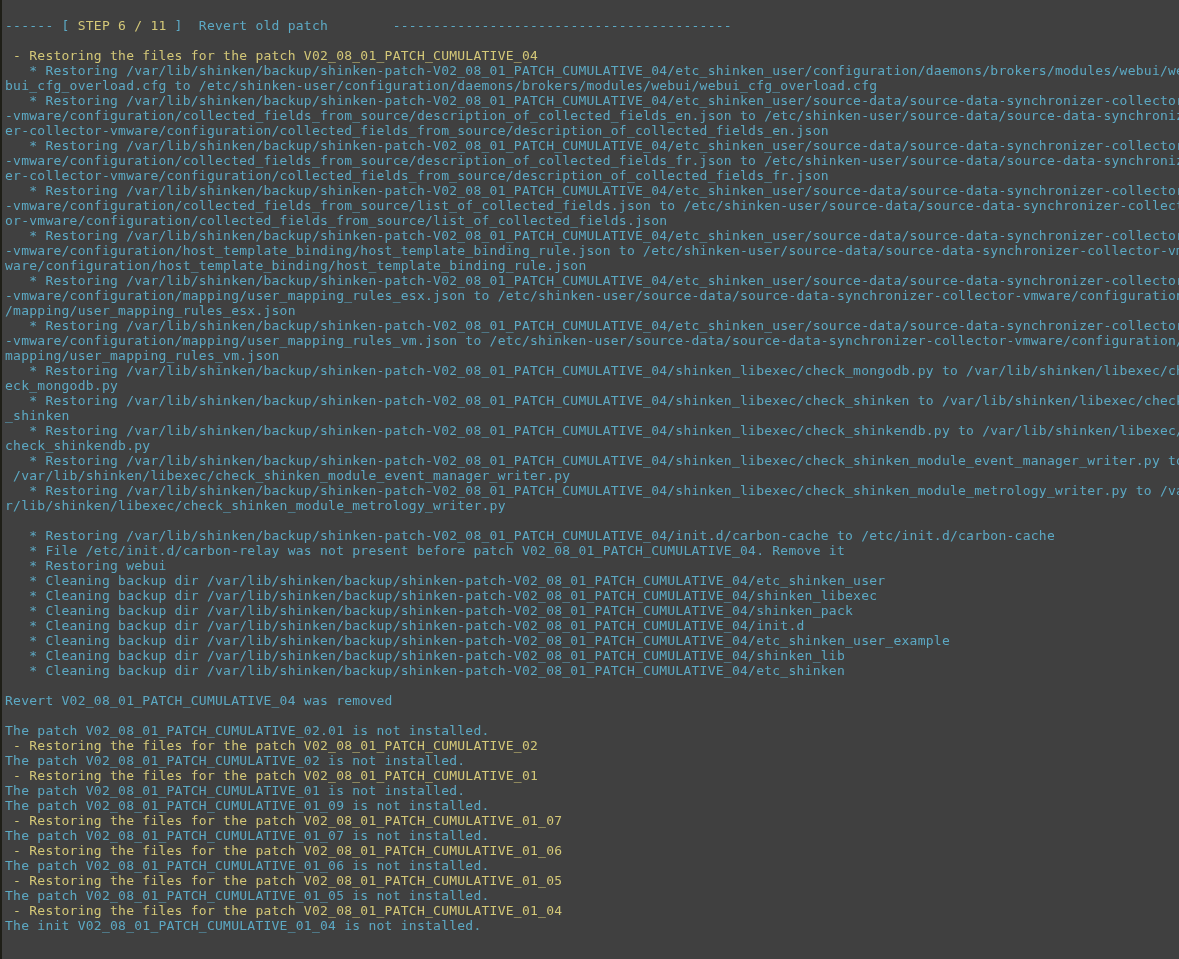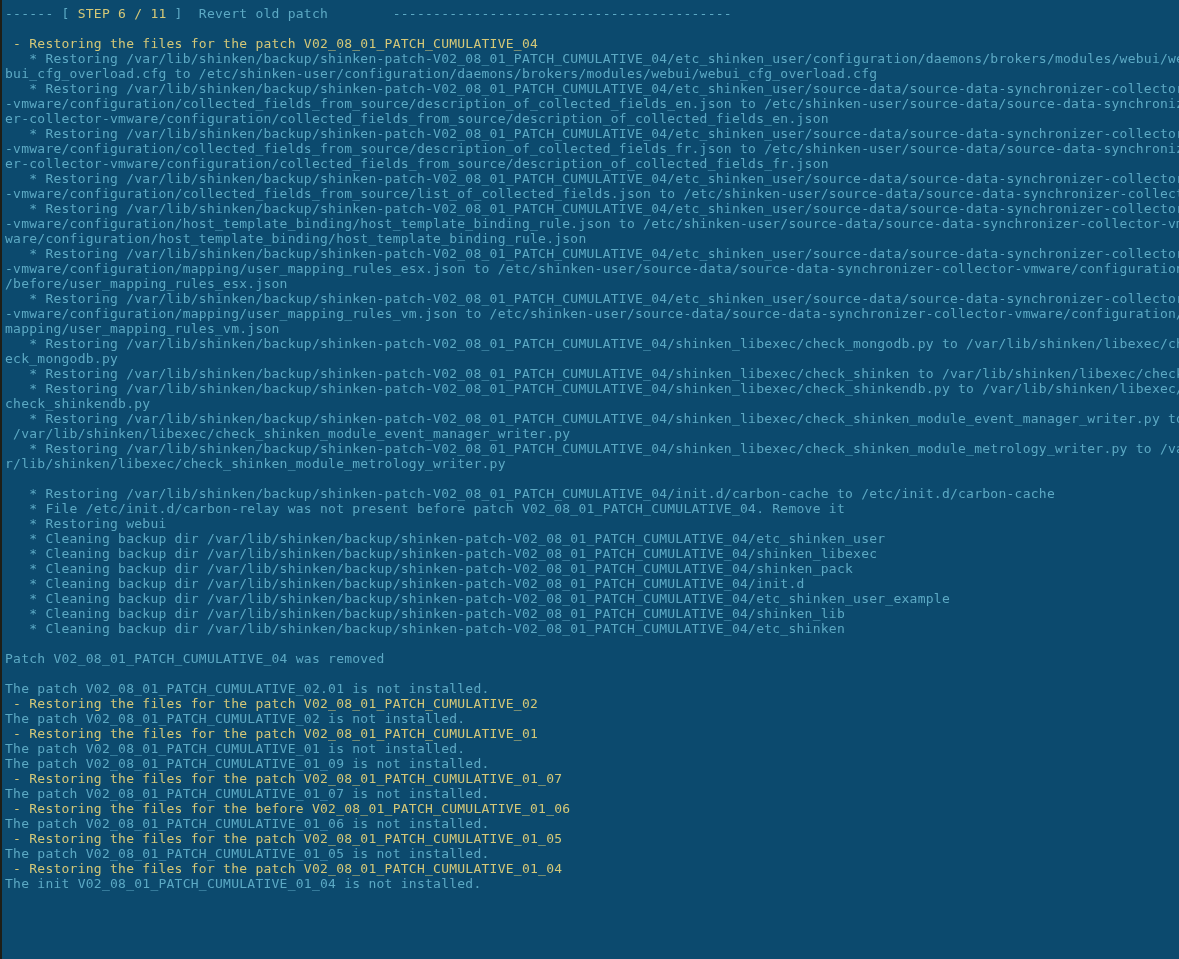--- a/index.html
+++ b/index.html
@@ -7,23 +7,23 @@
     padding: 0;
     background: #2c2c24;
     width: 1179px;
     height: 959px;
     overflow: hidden;
   }
   .terminal {
     box-sizing: border-box;
     width: 1179px;
     height: 959px;
-    background: #0c4a6e;
+    background: #404040;
     border-left: 2px solid #1e1e17;
-    padding: 6px 0 0 3px;
+    padding: 18px 0 0 3px;
   }
   .line {
     font-family: "DejaVu Sans Mono", "Liberation Mono", monospace;
     font-size: 13px;
     line-height: 15px;
     height: 15px;
     letter-spacing: 0.25px;
     white-space: pre;
     color: #5ca9c4;
   }
@@ -39,60 +39,62 @@
       <div class="line"><span style="color: rgb(92, 169, 196);">   * Restoring /var/lib/shinken/backup/shinken-patch-V02_08_01_PATCH_CUMULATIVE_04/etc_shinken_user/configuration/daemons/brokers/modules/webui/we</span></div>
       <div class="line"><span style="color: rgb(92, 169, 196); text-align: center;">bui_cfg_overload.cfg to /etc/shinken-user/configuration/daemons/brokers/modules/webui/webui_cfg_overload.cfg</span></div>
       <div class="line"><span style="color: rgb(92, 169, 196);">   * Restoring /var/lib/shinken/backup/shinken-patch-V02_08_01_PATCH_CUMULATIVE_04/etc_shinken_user/source-data/source-data-synchronizer-collector</span></div>
       <div class="line"><span style="color: rgb(92, 169, 196);">-vmware/configuration/collected_fields_from_source/description_of_collected_fields_en.json to /etc/shinken-user/source-data/source-data-synchroniz</span></div>
       <div class="line"><span style="color: rgb(92, 169, 196);">er-collector-vmware/configuration/collected_fields_from_source/description_of_collected_fields_en.json</span></div>
       <div class="line"><span style="color: rgb(92, 169, 196);">   * Restoring /var/lib/shinken/backup/shinken-patch-V02_08_01_PATCH_CUMULATIVE_04/etc_shinken_user/source-data/source-data-synchronizer-collector</span></div>
       <div class="line"><span style="color: rgb(92, 169, 196);">-vmware/configuration/collected_fields_from_source/description_of_collected_fields_fr.json to /etc/shinken-user/source-data/source-data-synchroniz</span></div>
       <div class="line"><span style="color: rgb(92, 169, 196);">er-collector-vmware/configuration/collected_fields_from_source/description_of_collected_fields_fr.json</span></div>
       <div class="line"><span style="color: rgb(92, 169, 196);">   * Restoring /var/lib/shinken/backup/shinken-patch-V02_08_01_PATCH_CUMULATIVE_04/etc_shinken_user/source-data/source-data-synchronizer-collector</span></div>
       <div class="line"><span style="color: rgb(92, 169, 196);">-vmware/configuration/collected_fields_from_source/list_of_collected_fields.json to /etc/shinken-user/source-data/source-data-synchronizer-collect</span></div>
+      <div class="line"><span style="color: rgb(92, 169, 196);">or-vmware/configuration/collected_fields_from_source/list_of_collected_fields.json</span></div>
       <div class="line"><span style="color: rgb(92, 169, 196);">   * Restoring /var/lib/shinken/backup/shinken-patch-V02_08_01_PATCH_CUMULATIVE_04/etc_shinken_user/source-data/source-data-synchronizer-collector</span></div>
       <div class="line"><span style="color: rgb(92, 169, 196);">-vmware/configuration/host_template_binding/host_template_binding_rule.json to /etc/shinken-user/source-data/source-data-synchronizer-collector-vm</span></div>
       <div class="line"><span style="color: rgb(92, 169, 196);">ware/configuration/host_template_binding/host_template_binding_rule.json</span></div>
       <div class="line"><span style="color: rgb(92, 169, 196);">   * Restoring /var/lib/shinken/backup/shinken-patch-V02_08_01_PATCH_CUMULATIVE_04/etc_shinken_user/source-data/source-data-synchronizer-collector</span></div>
       <div class="line"><span style="color: rgb(92, 169, 196);">-vmware/configuration/mapping/user_mapping_rules_esx.json to /etc/shinken-user/source-data/source-data-synchronizer-collector-vmware/configuration</span></div>
-      <div class="line"><span style="color: rgb(92, 169, 196);">/before/user_mapping_rules_esx.json</span></div>
+      <div class="line"><span style="color: rgb(92, 169, 196);">/mapping/user_mapping_rules_esx.json</span></div>
       <div class="line"><span style="color: rgb(92, 169, 196);">   * Restoring /var/lib/shinken/backup/shinken-patch-V02_08_01_PATCH_CUMULATIVE_04/etc_shinken_user/source-data/source-data-synchronizer-collector</span></div>
       <div class="line"><span style="color: rgb(92, 169, 196);">-vmware/configuration/mapping/user_mapping_rules_vm.json to /etc/shinken-user/source-data/source-data-synchronizer-collector-vmware/configuration/</span></div>
       <div class="line"><span style="color: rgb(92, 169, 196);">mapping/user_mapping_rules_vm.json</span></div>
       <div class="line"><span style="color: rgb(92, 169, 196);">   * Restoring /var/lib/shinken/backup/shinken-patch-V02_08_01_PATCH_CUMULATIVE_04/shinken_libexec/check_mongodb.py to /var/lib/shinken/libexec/ch</span></div>
       <div class="line"><span style="color: rgb(92, 169, 196);">eck_mongodb.py</span></div>
       <div class="line"><span style="color: rgb(92, 169, 196);">   * Restoring /var/lib/shinken/backup/shinken-patch-V02_08_01_PATCH_CUMULATIVE_04/shinken_libexec/check_shinken to /var/lib/shinken/libexec/check</span></div>
+      <div class="line"><span style="color: rgb(92, 169, 196);">_shinken</span></div>
       <div class="line"><span style="color: rgb(92, 169, 196);">   * Restoring /var/lib/shinken/backup/shinken-patch-V02_08_01_PATCH_CUMULATIVE_04/shinken_libexec/check_shinkendb.py to /var/lib/shinken/libexec/</span></div>
       <div class="line"><span style="color: rgb(92, 169, 196); text-align: center;">check_shinkendb.py</span></div>
       <div class="line"><span style="color: rgb(92, 169, 196);">   * Restoring /var/lib/shinken/backup/shinken-patch-V02_08_01_PATCH_CUMULATIVE_04/shinken_libexec/check_shinken_module_event_manager_writer.py to</span></div>
       <div class="line"><span style="color: rgb(92, 169, 196);"> /var/lib/shinken/libexec/check_shinken_module_event_manager_writer.py</span></div>
       <div class="line"><span style="color: rgb(92, 169, 196);">   * Restoring /var/lib/shinken/backup/shinken-patch-V02_08_01_PATCH_CUMULATIVE_04/shinken_libexec/check_shinken_module_metrology_writer.py to /va</span></div>
       <div class="line"><span style="color: rgb(92, 169, 196);">r/lib/shinken/libexec/check_shinken_module_metrology_writer.py</span></div>
       <div class="line"><span style="color: rgb(92, 169, 196);"></span></div>
       <div class="line"><span style="color: rgb(92, 169, 196);">   * Restoring /var/lib/shinken/backup/shinken-patch-V02_08_01_PATCH_CUMULATIVE_04/init.d/carbon-cache to /etc/init.d/carbon-cache</span></div>
       <div class="line"><span style="color: rgb(92, 169, 196);">   * File /etc/init.d/carbon-relay was not present before patch V02_08_01_PATCH_CUMULATIVE_04. Remove it</span></div>
       <div class="line"><span style="color: rgb(92, 169, 196);">   * Restoring webui</span></div>
       <div class="line"><span style="color: rgb(92, 169, 196);">   * Cleaning backup dir /var/lib/shinken/backup/shinken-patch-V02_08_01_PATCH_CUMULATIVE_04/etc_shinken_user</span></div>
       <div class="line"><span style="color: rgb(92, 169, 196);">   * Cleaning backup dir /var/lib/shinken/backup/shinken-patch-V02_08_01_PATCH_CUMULATIVE_04/shinken_libexec</span></div>
       <div class="line"><span style="color: rgb(92, 169, 196);">   * Cleaning backup dir /var/lib/shinken/backup/shinken-patch-V02_08_01_PATCH_CUMULATIVE_04/shinken_pack</span></div>
       <div class="line"><span style="color: rgb(92, 169, 196);">   * Cleaning backup dir /var/lib/shinken/backup/shinken-patch-V02_08_01_PATCH_CUMULATIVE_04/init.d</span></div>
       <div class="line"><span style="color: rgb(92, 169, 196);">   * Cleaning backup dir /var/lib/shinken/backup/shinken-patch-V02_08_01_PATCH_CUMULATIVE_04/etc_shinken_user_example</span></div>
       <div class="line"><span style="color: rgb(92, 169, 196);">   * Cleaning backup dir /var/lib/shinken/backup/shinken-patch-V02_08_01_PATCH_CUMULATIVE_04/shinken_lib</span></div>
       <div class="line"><span style="color: rgb(92, 169, 196);">   * Cleaning backup dir /var/lib/shinken/backup/shinken-patch-V02_08_01_PATCH_CUMULATIVE_04/etc_shinken</span></div>
       <div class="line"><span style="color: rgb(92, 169, 196);"></span></div>
-      <div class="line"><span style="color: rgb(92, 169, 196);">Patch V02_08_01_PATCH_CUMULATIVE_04 was removed</span></div>
+      <div class="line"><span style="color: rgb(92, 169, 196);">Revert V02_08_01_PATCH_CUMULATIVE_04 was removed</span></div>
       <div class="line"><span style="color: rgb(92, 169, 196);"></span></div>
       <div class="line"><span style="color: rgb(92, 169, 196);">The patch V02_08_01_PATCH_CUMULATIVE_02.01 is not installed.</span></div>
       <div class="line"><span style="color: rgb(212, 200, 120);"> - Restoring the files for the patch V02_08_01_PATCH_CUMULATIVE_02</span></div>
       <div class="line"><span style="color: rgb(92, 169, 196);">The patch V02_08_01_PATCH_CUMULATIVE_02 is not installed.</span></div>
       <div class="line"><span style="color: rgb(212, 200, 120);"> - Restoring the files for the patch V02_08_01_PATCH_CUMULATIVE_01</span></div>
       <div class="line"><span style="color: rgb(92, 169, 196);">The patch V02_08_01_PATCH_CUMULATIVE_01 is not installed.</span></div>
       <div class="line"><span style="color: rgb(92, 169, 196); margin-top: 16px;">The patch V02_08_01_PATCH_CUMULATIVE_01_09 is not installed.</span></div>
       <div class="line"><span style="color: rgb(212, 200, 120);"> - Restoring the files for the patch V02_08_01_PATCH_CUMULATIVE_01_07</span></div>
       <div class="line"><span style="color: rgb(92, 169, 196);">The patch V02_08_01_PATCH_CUMULATIVE_01_07 is not installed.</span></div>
-      <div class="line"><span style="color: rgb(212, 200, 120);"> - Restoring the files for the before V02_08_01_PATCH_CUMULATIVE_01_06</span></div>
+      <div class="line"><span style="color: rgb(212, 200, 120);"> - Restoring the files for the patch V02_08_01_PATCH_CUMULATIVE_01_06</span></div>
       <div class="line"><span style="color: rgb(92, 169, 196);">The patch V02_08_01_PATCH_CUMULATIVE_01_06 is not installed.</span></div>
       <div class="line"><span style="color: rgb(212, 200, 120); text-align: center;"> - Restoring the files for the patch V02_08_01_PATCH_CUMULATIVE_01_05</span></div>
       <div class="line"><span style="color: rgb(92, 169, 196);">The patch V02_08_01_PATCH_CUMULATIVE_01_05 is not installed.</span></div>
       <div class="line"><span style="color: rgb(212, 200, 120);"> - Restoring the files for the patch V02_08_01_PATCH_CUMULATIVE_01_04</span></div>
       <div class="line"><span style="color: rgb(92, 169, 196);">The init V02_08_01_PATCH_CUMULATIVE_01_04 is not installed.</span></div>
     </div>
 </div>
 
 </body></html>

